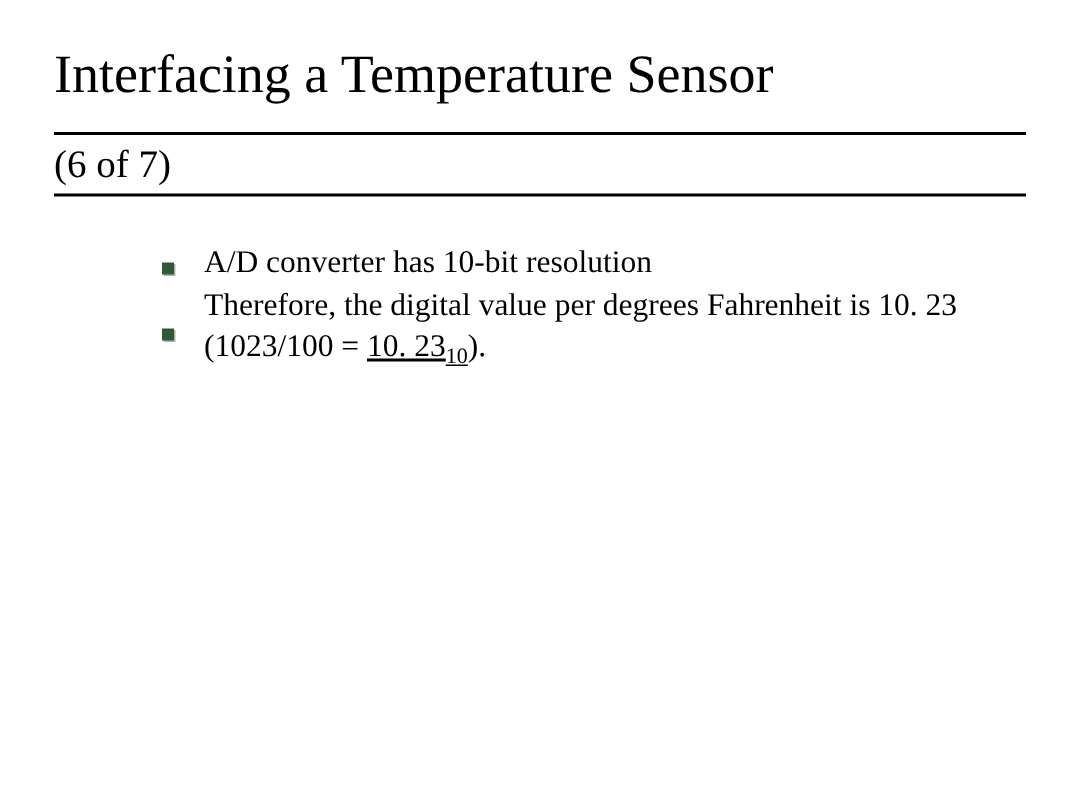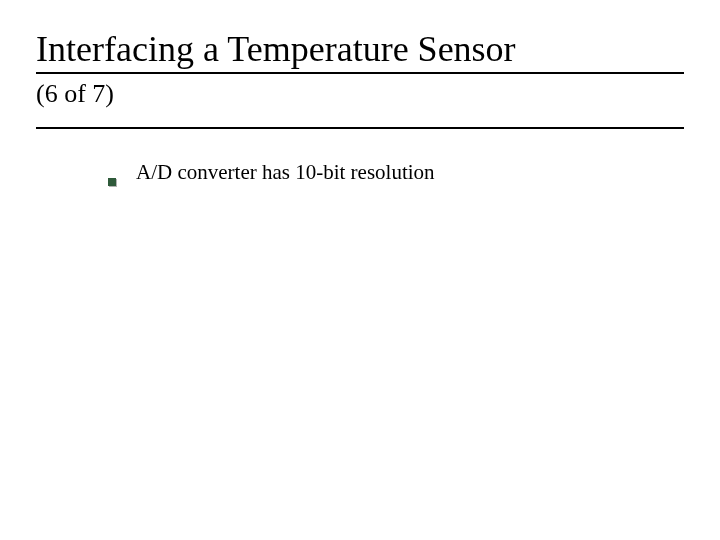--- a/index.html
+++ b/index.html
@@ -1,36 +1,40 @@
 <!DOCTYPE html>
 <html><head>
 <meta charset="utf-8">
 <style>
   * { margin: 0; padding: 0; box-sizing: border-box; }
   html, body { width: 720px; height: 540px; background: #fff; font-family: "Times New Roman", Times, serif; color: #000; }
   .slide { width: 720px; height: 540px; position: relative; padding: 30px 36px 20px 36px; }
-  .title { font-size: 36px; font-weight: normal; line-height: 1.1; border-bottom: 2px solid #000; padding-bottom: 2px; margin-bottom: 4px; }
-  .subtitle { font-size: 26px; line-height: 1.2; border-bottom: 2px solid #000; padding-bottom: 18px; margin-bottom: 30px; }
+  .title { font-size: 36px; font-weight: normal; line-height: 1.1; border-bottom: 2px solid #000; padding-bottom: 18px; margin-bottom: 4px; }
+  .subtitle { font-size: 26px; line-height: 1.2; border-bottom: 2px solid #000; padding-bottom: 4px; margin-bottom: 30px; }
   .level1 { display: flex; align-items: flex-start; margin-left: 6px; }
   .bullet-o { width: 11px; height: 11px; border: 2px solid #7a1017; margin-top: 10px; margin-right: 22px; flex: 0 0 auto; box-shadow: 1px 1px 0 rgba(0,0,0,0.35); }
   .l1-text { font-size: 27px; line-height: 1.3; }
   .level2-wrap { margin-top: 18px; margin-left: 72px; margin-right: 10px; }
-  .level2 { display: flex; align-items: flex-end; margin-bottom: 2px; }
+  .level2 { display: flex; align-items: center; margin-bottom: 2px; }
   .bullet-n { width: 8px; height: 8px; background: #2f5a3a; margin-top: 9px; margin-right: 20px; flex: 0 0 auto; box-shadow: 1px 1px 0 rgba(0,0,0,0.3); }
   .l2-text { font-size: 21px; line-height: 1.28; }
   sub { font-size: 0.7em; vertical-align: sub; text-decoration: underline; }
   .u { text-decoration: underline; }
 </style>
 </head>
 <body>
 
 <div class="slide">
   <h1 class="title">Interfacing a Temperature Sensor</h1>
   <div class="subtitle">(6 of 7)</div>
 
 
   <div class="level2-wrap">
     <div class="level2">
       <span class="bullet-n"></span>
       <span class="l2-text">A/D converter has 10-bit resolution</span>
     </div>
+    <div class="level2">
+      <span class="bullet-n"></span>
+      <span class="l2-text">Therefore, the digital value per degrees Fahrenheit is 10. 23 (1023/100 = <span class="u">10. 23</span><sub>10</sub>).</span>
+    </div>
   </div>
 </div>
 
 </body></html>

